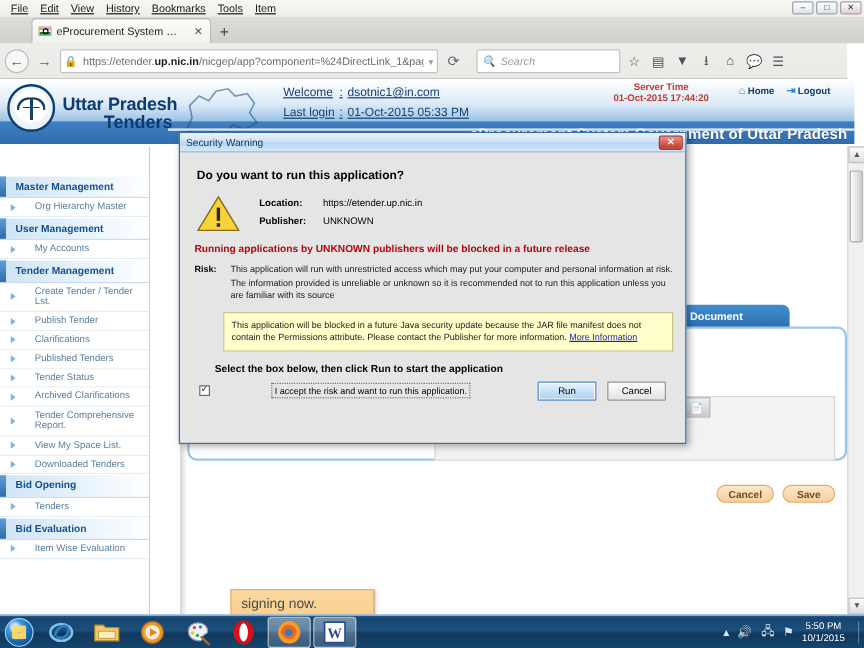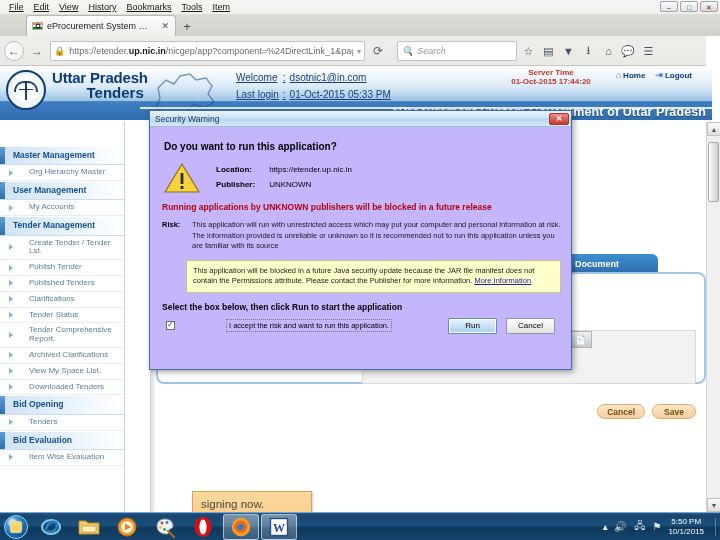--- a/index.html
+++ b/index.html
@@ -113,21 +113,21 @@
   
   .page {
     position: absolute; left: 0; top: 66px; width: 720px; height: 446px;
     background: #ffffff; overflow: hidden;
   }
   .site-header {
     position: absolute; left: 0; top: 0; width: 712px; height: 54px;
     background: linear-gradient(to bottom,#ffffff 0%, #dceaf7 38%, #9dc4e6 64%, #3f7fc1 66%, #2f6cad 100%);
   }
   .hdr-left {
-    position:absolute; left:6px; top:4px; display:flex; align-items:flex-start; gap:6px;
+    position:absolute; left:6px; top:4px; display:flex; align-items:flex-end; gap:6px;
   }
   .emblem {
     width: 40px; height: 40px; border-radius:50%;
     background: radial-gradient(circle at 50% 45%, #ffffff 0 52%, #eef4fa 53% 72%, #ffffff 73%);
     border: 2px solid #0f3f72; position: relative; flex:0 0 40px;
   }
   .emblem::before {
     content:""; position:absolute; left:50%; top:52%; transform:translate(-50%,-50%);
     width:14px;height:18px;
     background:
@@ -275,21 +275,21 @@
     display:flex;align-items:center;justify-content:center;
     font-size:7px;color:#555;background:linear-gradient(to bottom,#fbfbfb,#dedede);
     border:1px solid #c0c0c0;
   }
   .pscroll .arr.up{top:0}
   .pscroll .arr.dn{bottom:0}
 
   
   .dialog {
     position:absolute; left:149px; top:110px; width:423px; height:260px;
-    background:#c4b5fd;
+    background:#e5e5e5;
     border:1px solid #3b6ea5;
     box-shadow: 2px 2px 6px rgba(0,0,0,.35);
   }
   .dlg-title {
     height:16px; background: linear-gradient(to bottom,#eaf3fb 0%,#cfe3f6 45%,#b7d6f0 55%,#d6e8f8 100%);
     border-bottom:1px solid #9bbcd8;
     display:flex; align-items:center; justify-content:space-between;
     padding:0 2px 0 5px;
     font-size:8.5px; color:#123a60; font-weight:normal;
   }
@@ -313,21 +313,21 @@
   }
   .riskrow { display:flex; gap:6px; margin-top:7px; padding-left:2px;}
   .riskrow .k { font-size:7.5px; font-weight:bold; color:#000; flex:0 0 24px;}
   .riskrow .v { font-size:7.5px; color:#1a1a1a; line-height:1.35;}
   .infobox {
     margin: 9px 0 0 26px; padding:5px 6px;
     background:#ffffcc; border:1px solid #c9c38a;
     font-size:7.5px; color:#1a1a1a; line-height:1.4;
   }
   .infobox a { color:#2222aa; text-decoration:underline; }
-  .dlg-h2 { font-size:8.5px; font-weight:bold; color:#000; margin:9px 0 0 2px;}
+  .dlg-h2 { font-size:8.5px; font-weight:bold; color:#000; margin:9px 0 0 19px;}
   .dlg-bottom { display:flex; align-items:center; margin-top:6px; padding-left:6px;}
   .ckwrap { display:flex; align-items:center; gap:4px; }
   .ckbox {
     width:9px;height:9px;border:1px solid #6b6b6b;background:#fff;
     position:relative; flex:0 0 9px;
   }
   .ckbox::after{
     content:"✓"; position:absolute; left:0px; top:-2px; font-size:8px; color:#17365d;
   }
   .cklabel { font-size:7.5px; color:#000; outline:1px dotted #777; padding:1px 2px;margin-left:48px; }
@@ -520,37 +520,37 @@
       <div class="side-item">
           <span class="bullet"></span>
           <span>Create Tender / Tender Lst.</span>
         </div>
       <div class="side-item">
           <span class="bullet"></span>
           <span>Publish Tender</span>
         </div>
       <div class="side-item">
           <span class="bullet"></span>
+          <span>Clarifications</span>
+        </div>
+      <div class="side-item">
+          <span class="bullet"></span>
           <span>Published Tenders</span>
         </div>
       <div class="side-item">
           <span class="bullet"></span>
-          <span>Clarifications</span>
-        </div>
-      <div class="side-item">
-          <span class="bullet"></span>
           <span>Tender Status</span>
         </div>
       <div class="side-item">
           <span class="bullet"></span>
+          <span>Archived Clarifications</span>
+        </div>
+      <div class="side-item">
+          <span class="bullet"></span>
           <span>Tender Comprehensive Report.</span>
-        </div>
-      <div class="side-item">
-          <span class="bullet"></span>
-          <span>Archived Clarifications</span>
         </div>
       <div class="side-item">
           <span class="bullet"></span>
           <span>View My Space List.</span>
         </div>
       <div class="side-item">
           <span class="bullet"></span>
           <span>Downloaded Tenders</span>
         </div>
 

